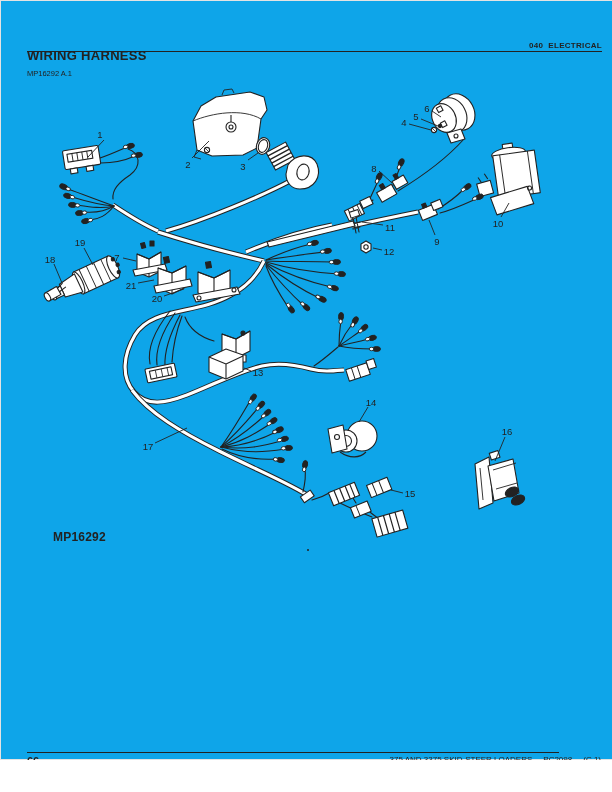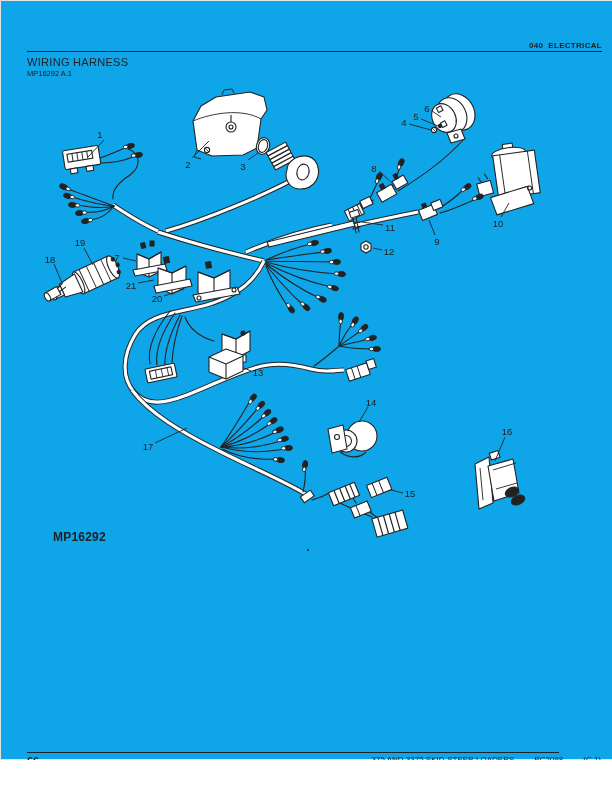--- a/index.html
+++ b/index.html
@@ -6,26 +6,26 @@
   .page{
     position:relative;width:612px;height:760px;background:#0ea5e9;
     font-family:"Liberation Sans", sans-serif;color:#222;overflow:hidden;
     box-shadow:inset 0 0 0 1px #e3e3e3;
     padding-left:43px;
   }
   .abs{position:absolute;white-space:pre;}
   .header-rule{position:absolute;left:27px;top:51px;width:532px;border-bottom:1.6px solid #222;}
   .section-label{top:41px;right:53px;font-size:8px;font-weight:bold;letter-spacing:.3px;
     border-bottom:1.5px solid #222;padding-bottom:1px;}
-  .page-title{left:27px;top:56px;font-size:11px;font-weight:normal;letter-spacing:.3px;}
+  .page-title{left:27px;top:48px;font-size:13px;font-weight:bold;letter-spacing:.3px;}
   .figure-ref{left:27px;top:69px;font-size:7.5px;}
   .figure-caption{left:53px;top:530px;font-size:12px;font-weight:bold;letter-spacing:.2px;}
   .footer-rule{position:absolute;left:27px;top:752px;width:532px;border-top:1.7px solid #222;}
   .page-number{left:27px;top:755px;font-size:11px;font-weight:bold;}
-  .footer-right{top:755px;right:54px;font-size:8px;display:flex;gap:20px;}
+  .footer-right{top:755px;right:54px;font-size:8px;display:flex;gap:11px;}
   .footer-sub{top:764px;right:54px;font-size:6px;color:#333;}
   svg.diagram{position:absolute;left:0;top:0;}
   svg .callout-num{font-family:"Liberation Sans",sans-serif;font-size:9.5px;fill:#222;}
   svg .leader{stroke:#222;stroke-width:0.9;fill:none;}
   .tube-o{fill:none;stroke:#222;stroke-width:5;}
   .tube-i{fill:none;stroke:#fff;stroke-width:3.1;}
 </style>
 </head>
 <body>
 

